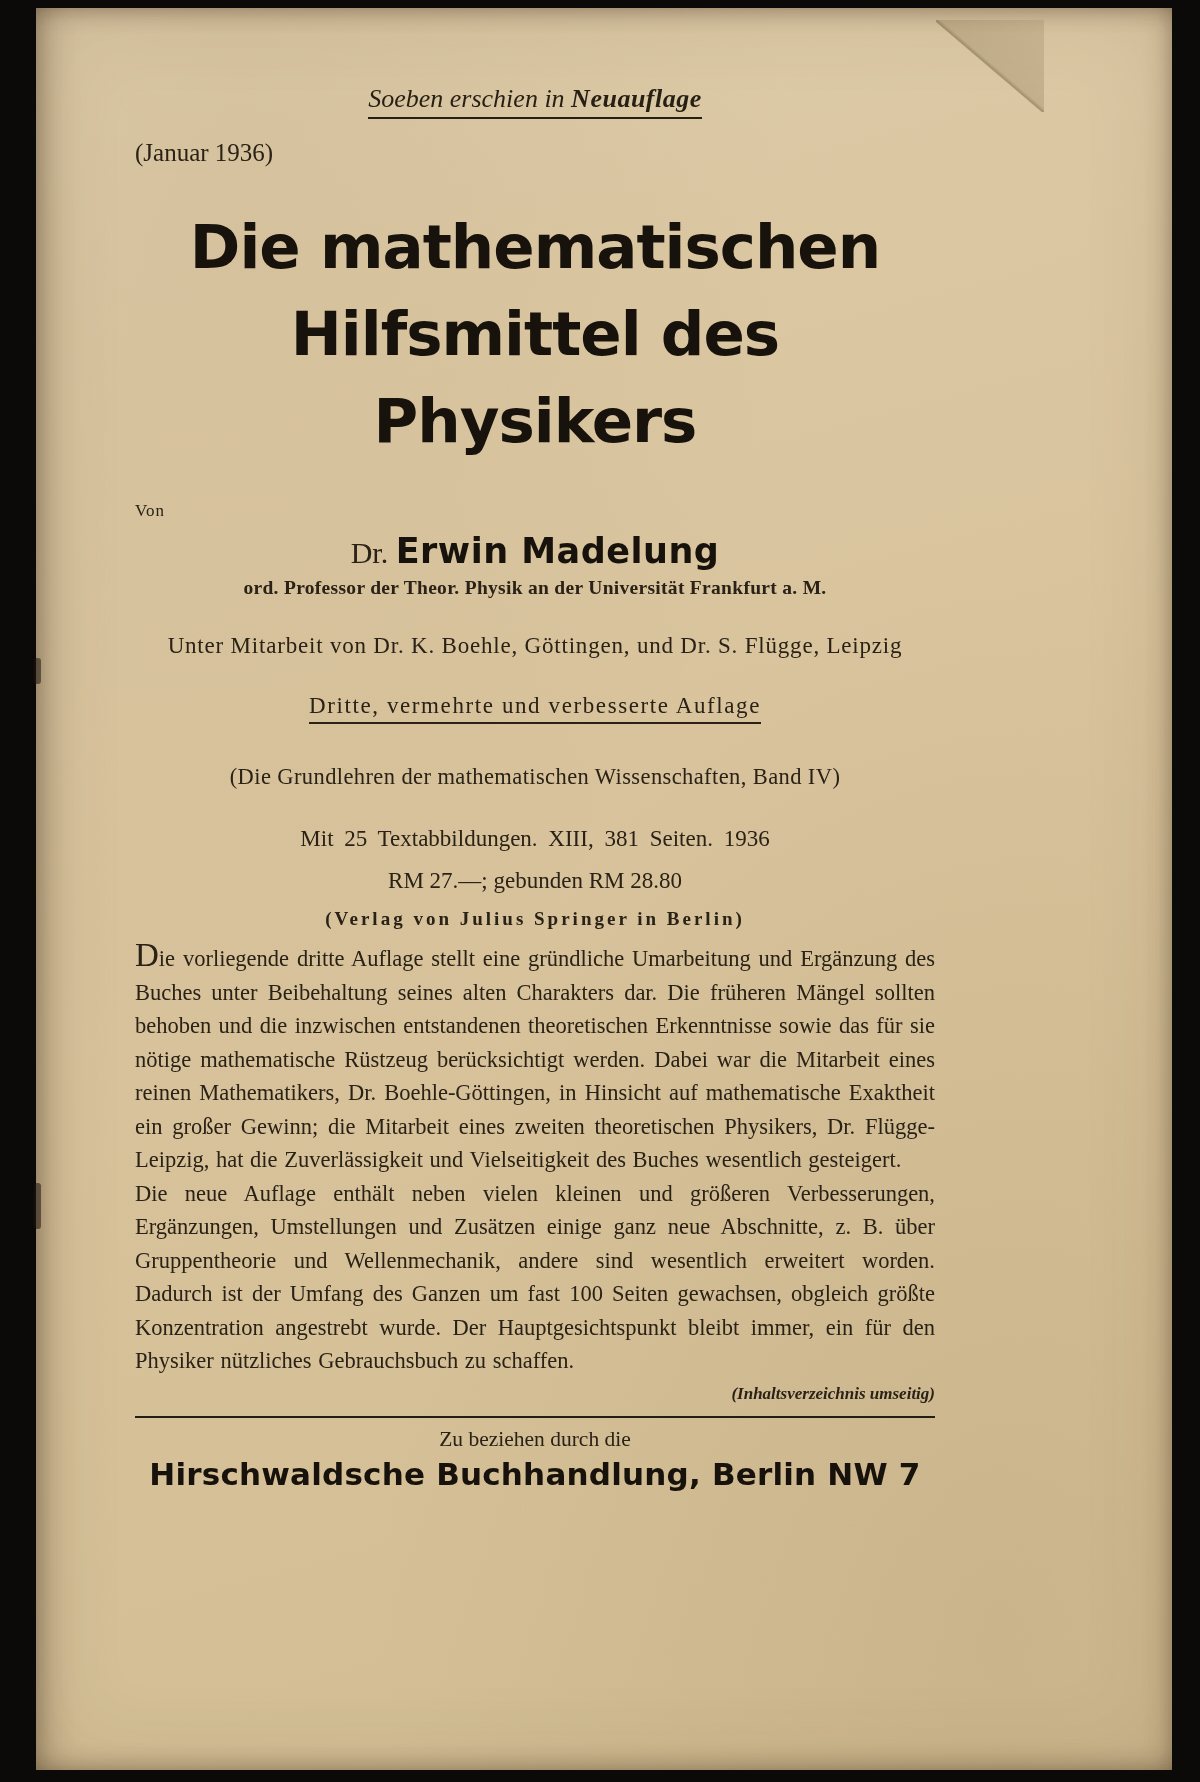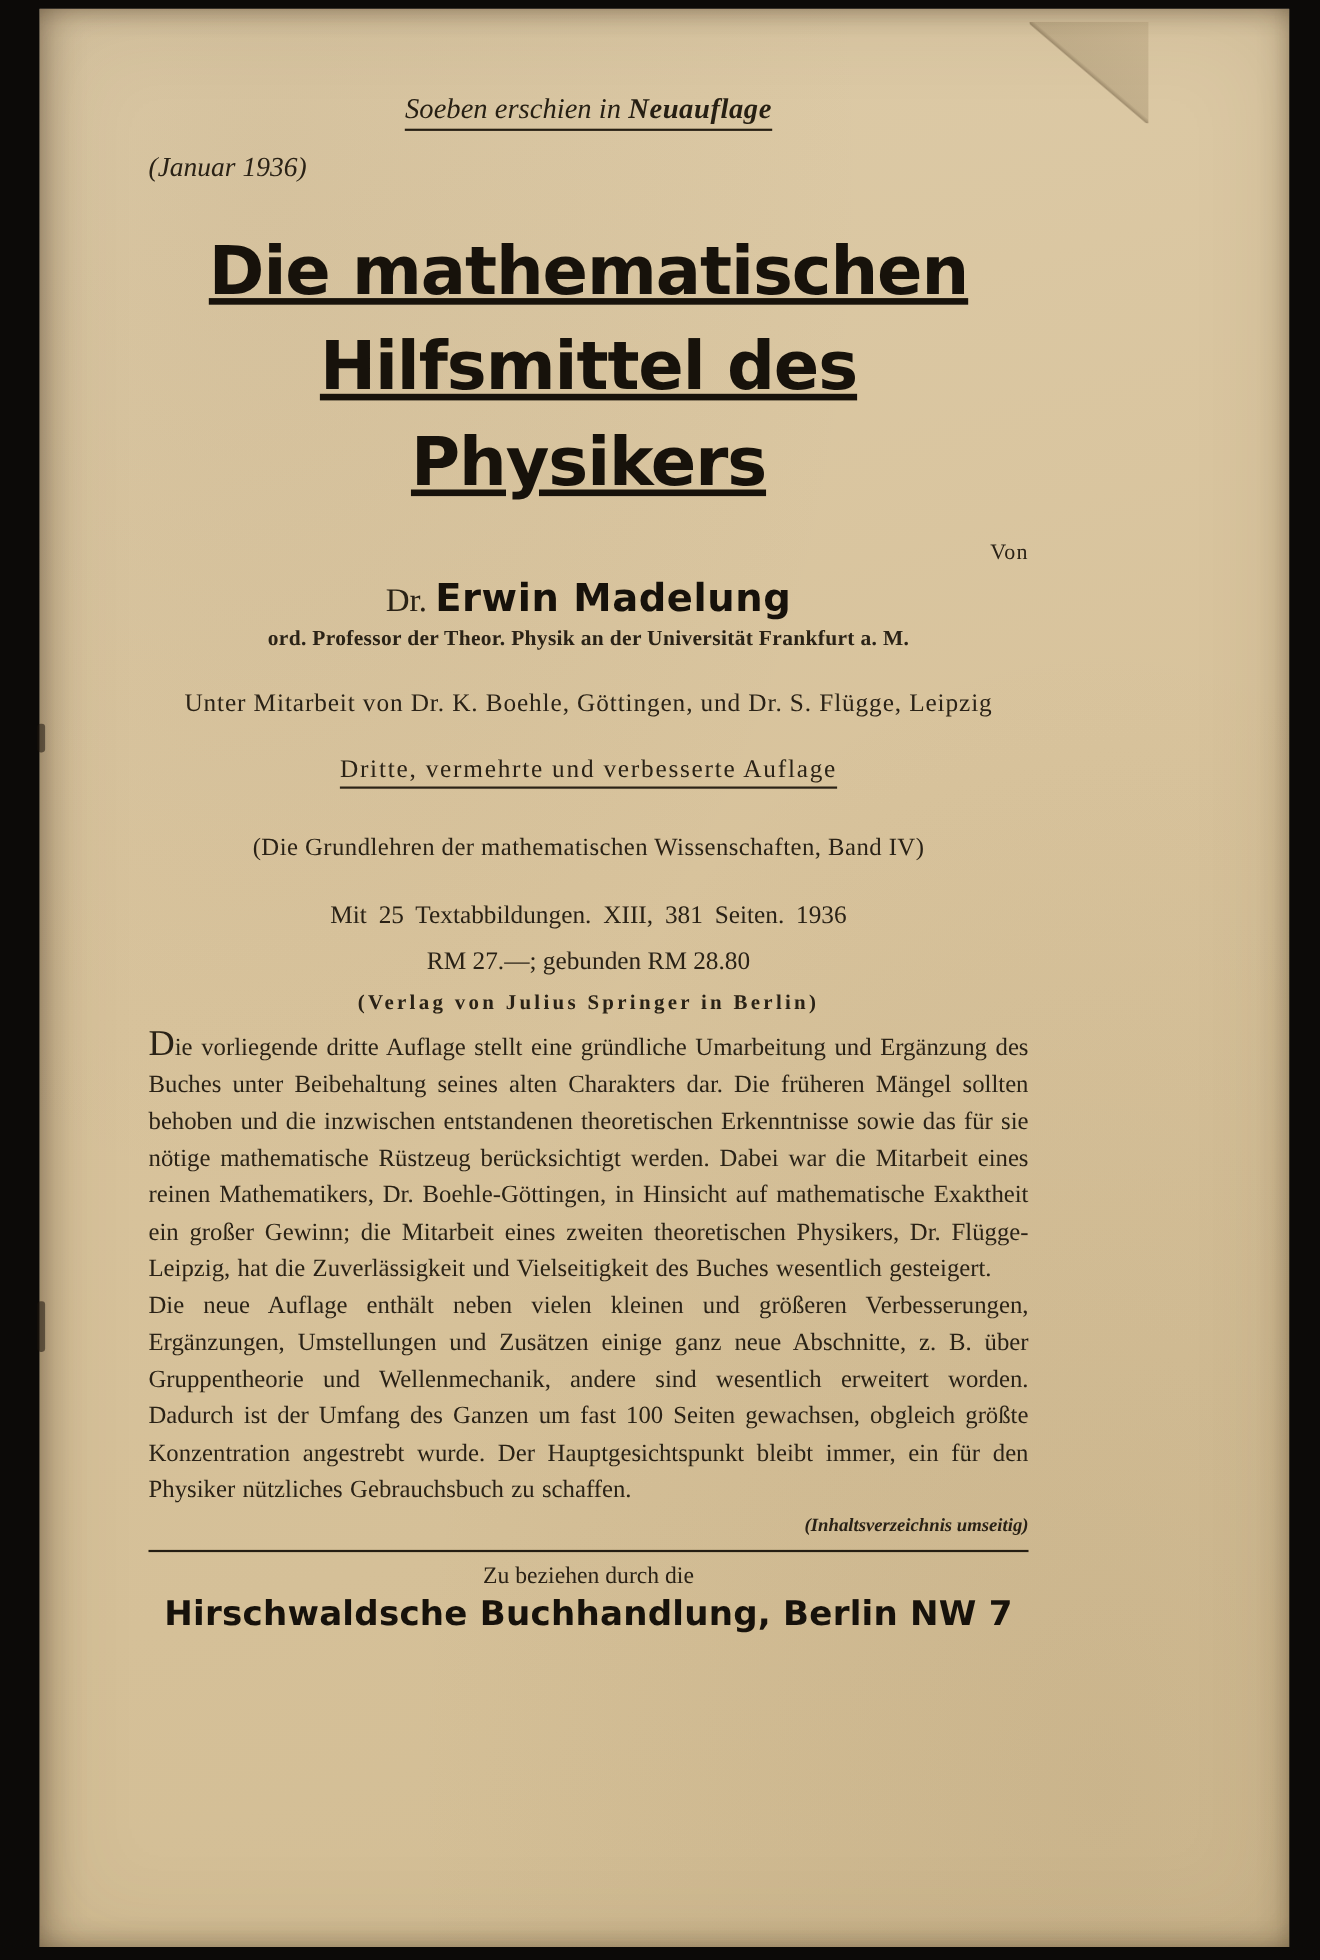--- a/index.html
+++ b/index.html
@@ -51,38 +51,36 @@
   }
   .announce-row { font-style:italic; font-size:26px; color:#261f13;text-align:center; }
   .announce-underline {
     display:inline-block;
     border-bottom:2.5px solid #261f13;
     padding-bottom:3px;
   }
   .announce-emph { font-weight:bold; letter-spacing:0.5px; }
   .date-line {
     margin-top:20px;
-    font-style:italic;
     font-size:25px;
   }
   .main-title {
     margin-top:36px;
     text-align:center;
     font-family:"DejaVu Sans", sans-serif;
     font-weight:bold;
     font-size:61px;
     line-height:87px;
     letter-spacing:-1px;
     color:#17120b;
-    text-decoration:underline;
   }
   .byline-intro {
-    margin-top:27px;
-    text-align:right;
-    font-size:20px;
+    margin-top:37px;
+    text-align:left;
+    font-size:17px;
     letter-spacing:1px;
   }
   .author-line {
     margin-top:10px;
     text-align:center;
   }
   .author-prefix { font-size:30px; }
   .author-name {
     font-family:"DejaVu Sans", sans-serif;
     font-weight:bold;

